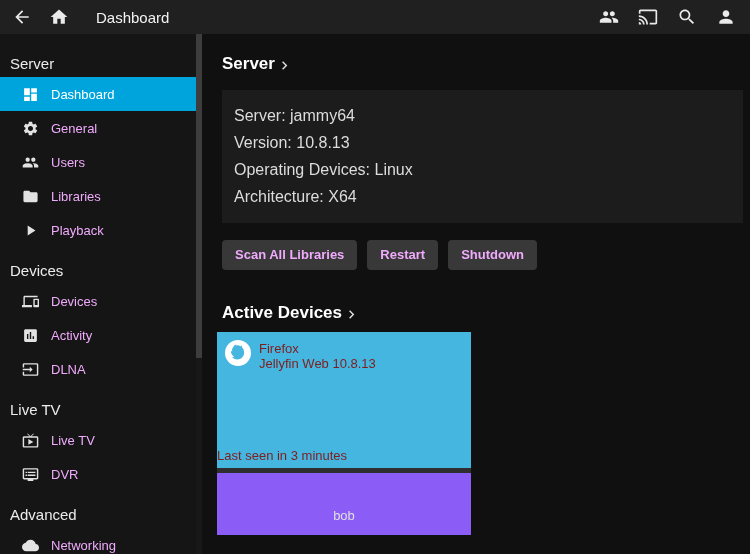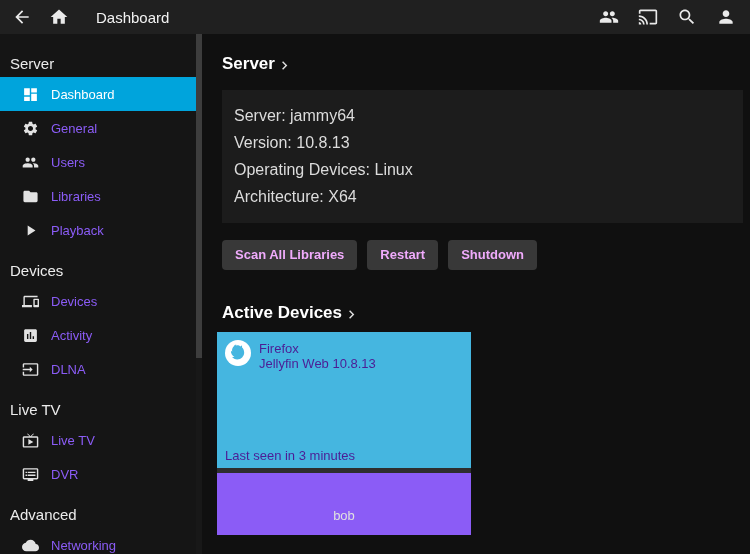--- a/index.html
+++ b/index.html
@@ -38,21 +38,21 @@
   }
   .scroll-track { width:6px; flex-shrink:0; background:#181818; position:relative; }
   .scroll-thumb { position:absolute; top:0; left:0; width:6px; height:324px; background:#3d3d3d; }
 
   .section-header {
     font-size:15px; color:#ececec;
     padding:16px 0 6px 10px; line-height:15px;
   }
   .side-item {
     height:34px; display:flex; align-items:center;
-    padding-left:22px; font-size:13px; color:#8b5cf6;
+    padding-left:22px; font-size:13px; color:#f0abfc;
     cursor:pointer; text-decoration:none;
   }
   .side-item .side-icon { width:17px; height:17px; margin-right:12px; color:#e2e2e2; flex-shrink:0; }
   .side-item .side-icon svg { width:17px; height:17px; }
   .side-item.active { background:var(--accent,#00a4dc); color:#ffffff; }
   .side-item.active .side-icon { color:#ffffff; }
 
   
   .main { flex:1; padding:20px 0 0 20px; overflow:hidden; }
   .section-title {
@@ -73,27 +73,27 @@
   .btn {
     background:#383838; color:#f0abfc; border:none; border-radius:4px;
     font-family:inherit; font-size:13px; font-weight:700;
     padding:8px 13px; cursor:pointer; line-height:14px;
   }
 
   .devices-title { margin-top:33px; }
 
   .session-card { width:254px; margin-top:9px; margin-left:-5px; background:#1f1f1f; }
   .session-blue {
-    height:136px; background:var(--session,#45b6e0); color:#4c1d95;
+    height:136px; background:var(--session,#45b6e0); color:#7f1d1d;
     position:relative; padding:7px 8px; display:flex; gap:8px;
   }
   .ff-icon { width:26px; height:26px; flex-shrink:0; margin-top:1px; }
   .ff-icon svg { width:26px; height:26px; }
   .session-names { font-size:13px; line-height:15px; padding-top:2px; }
-  .last-seen { position:absolute; left:8px; bottom:5px; font-size:13px; }
+  .last-seen { position:absolute; left:0; bottom:5px; font-size:13px; }
   .session-progress { height:5px; background:#2e2e2e; }
   .session-footer {
     height:62px; background:#8b5cf6;
     display:flex; align-items:flex-end; justify-content:center;
     padding-bottom:12px; font-size:13px; color:#e0e0e0;
   }
 </style>
 </head>
 <body>
 

